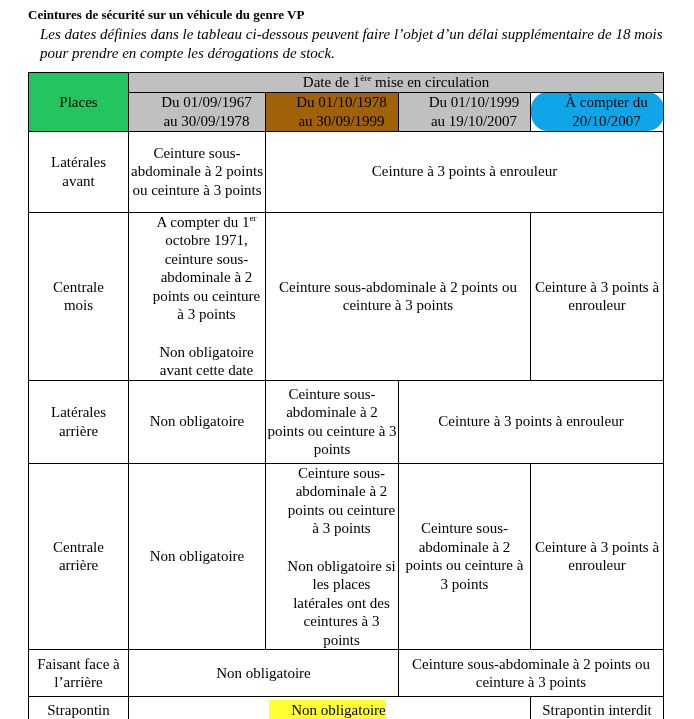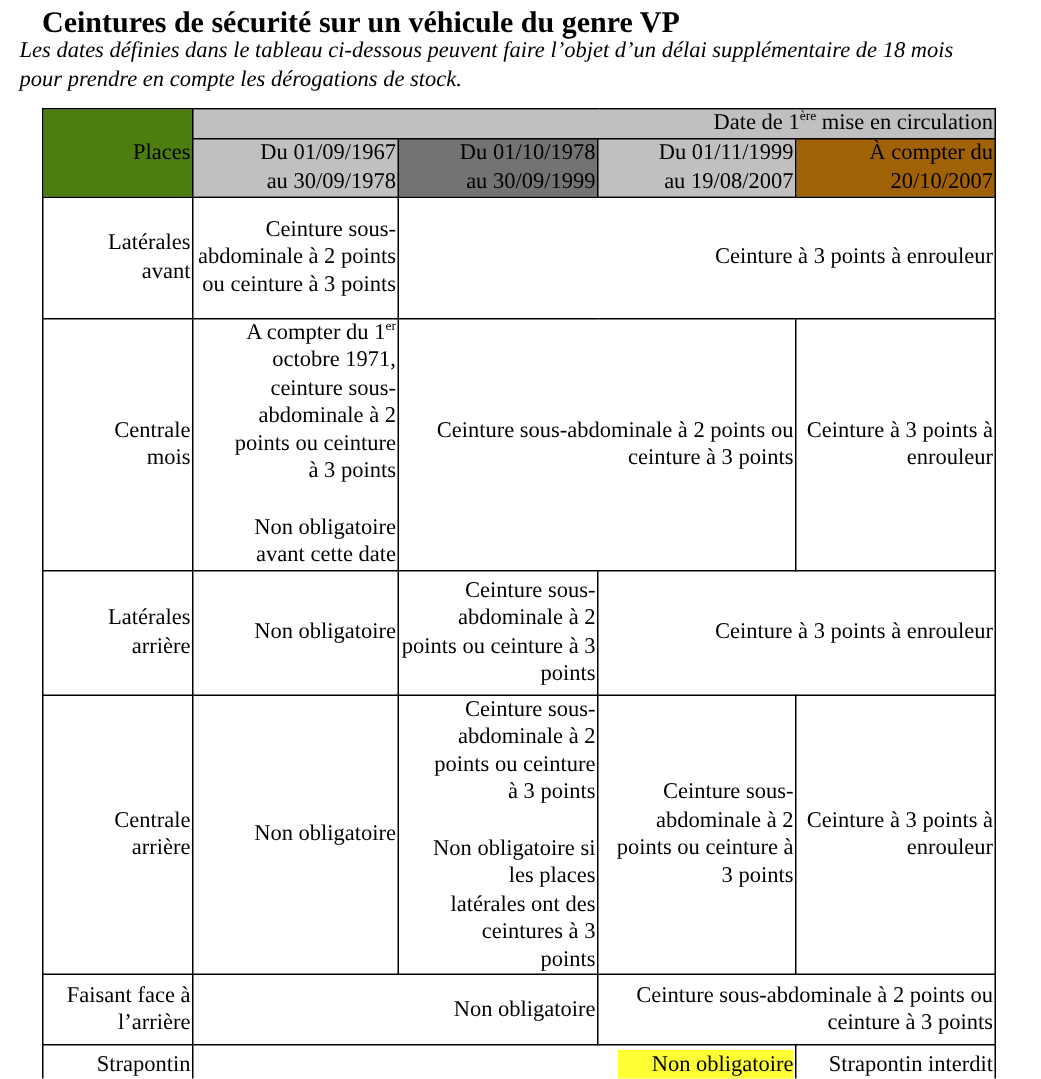--- a/index.html
+++ b/index.html
@@ -1,21 +1,21 @@
 <!DOCTYPE html>
 <html><head>
 <meta charset="utf-8">
 <style>
   html, body { margin: 0; padding: 0; background: #ffffff; }
   body { width: 694px; height: 719px; position: relative; overflow: hidden;
          font-family: "Liberation Serif", serif; color: #000; }
-  .title { position: absolute; left: 28px; top: 6px; font-size: 20px; font-weight: bold; line-height: 18px; }
-  .subtitle { position: absolute; left: 13px; top: 25px; width: 650px; font-size: 15px; font-style: italic; line-height: 19px; }
+  .title { position: absolute; left: 28px; top: 6px; font-size: 13px; font-weight: bold; line-height: 18px; }
+  .subtitle { position: absolute; left: 40px; top: 25px; width: 650px; font-size: 15px; font-style: italic; line-height: 19px; }
   table { position: absolute; left: 28px; top: 72px; border-collapse: collapse; table-layout: fixed; width: 635px; }
-  td, th { border: 1.5px solid #000; text-align: right; vertical-align: middle; font-size: 15px; font-weight: normal;
+  td, th { border: 1.5px solid #000; text-align: center; vertical-align: middle; font-size: 15px; font-weight: normal;
            line-height: 18.5px; padding: 0 1px; }
   th { background: #c0c0c0; }
   .hdr1 { height: 19px; }
   .hdr2 { height: 39px; }
   .r1 { height: 81px; }
   .r2 { height: 167px; }
   .r3 { height: 83px; }
   .r4 { height: 166px; }
   .r5 { height: 47px; margin-top: 22px; }
   .r6 { height: 27px; margin-top: 21px; }
@@ -33,37 +33,37 @@
 <table>
   <colgroup>
     <col style="width:100px">
       <col style="width:137px">
       <col style="width:133px">
       <col style="width:132px">
       <col style="width:133px">
   </colgroup>
   <tbody>
       <tr class="hdr1">
-    <th rowspan="2" style="background: #4d7c0f;">Places</th>
+    <th rowspan="2" style="background: #22c55e;">Places</th>
     <th colspan="4" style="background: rgb(192, 192, 192);"><span>Date de 1</span><sup>ère</sup><span> mise en circulation</span></th>
   </tr>
   <tr class="hdr2">
     <th style="background: rgb(192, 192, 192);">
           <span class="para">Du 01/09/1967</span>
           <span class="para">au 30/09/1978</span>
         </th>
-    <th style="background: #737373;">
+    <th style="background: #a16207;">
           <span class="para">Du 01/10/1978</span>
           <span class="para">au 30/09/1999</span>
         </th>
     <th style="background: rgb(192, 192, 192);">
-          <span class="para">Du 01/11/1999</span>
-          <span class="para">au 19/08/2007</span>
+          <span class="para">Du 01/10/1999</span>
+          <span class="para">au 19/10/2007</span>
         </th>
-    <th style="background: #a16207;">
+    <th style="background: #0ea5e9; border-radius: 17px;">
           <span class="para">À compter du</span>
           <span class="para">20/10/2007</span>
         </th>
   </tr>
 
   <tr class="r1">
     <td><span style="display:inline-block;width:70px">Latérales avant</span></td>
     <td>Ceinture sous-abdominale à 2 points ou ceinture à 3 points</td>
     <td colspan="3">Ceinture à 3 points à enrouleur</td>
   </tr>

